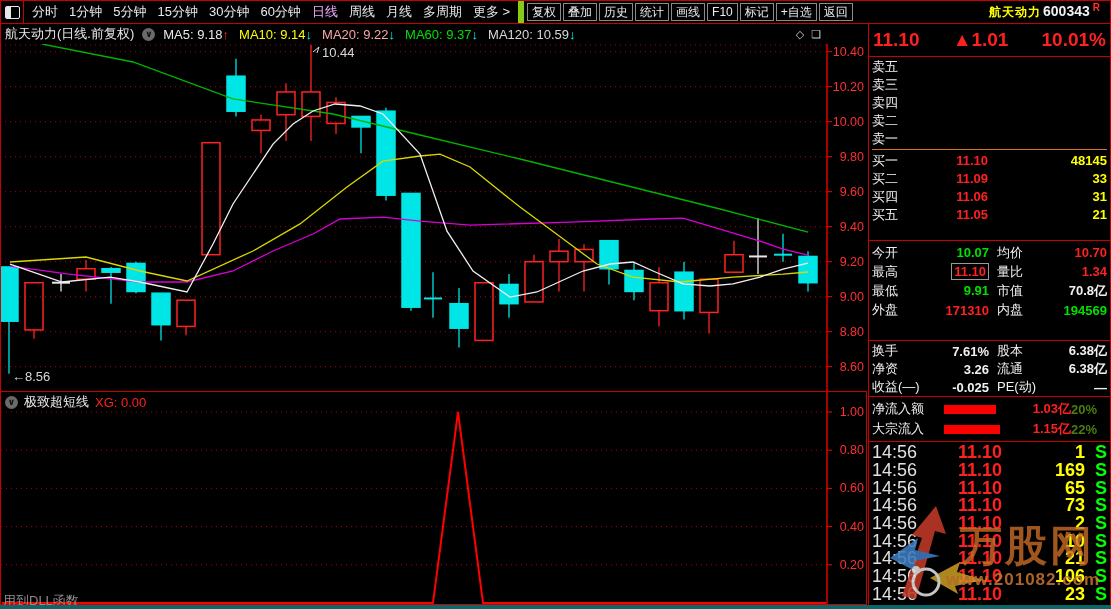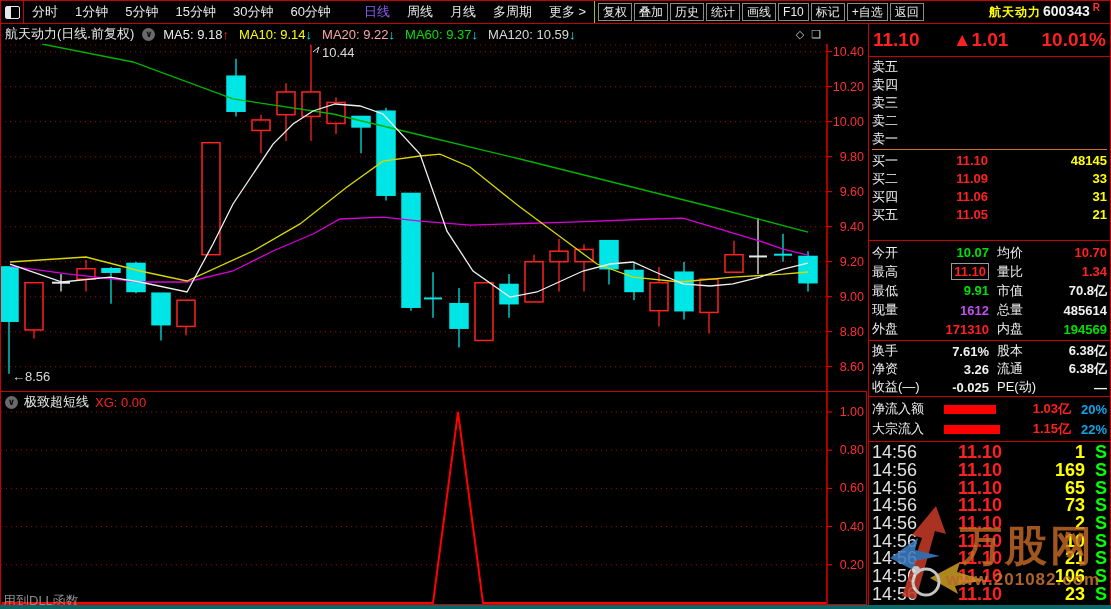--- a/index.html
+++ b/index.html
@@ -5,23 +5,23 @@
   html,body{margin:0;padding:0;background:#000;}
   body{width:1111px;height:609px;position:relative;overflow:hidden;
        font-family:"Liberation Sans","DejaVu Sans",sans-serif;-webkit-font-smoothing:none;}
   .abs{position:absolute;}
   
   .topbar{position:absolute;left:0;top:0;width:1111px;height:24px;box-sizing:border-box;
           border:1px solid #c80000;display:flex;align-items:center;background:#000;}
   .winicon{width:22px;height:22px;border-right:1px solid #c80000;display:flex;align-items:center;justify-content:center;flex:0 0 auto;}
   .wi{width:13px;height:11px;border:1px solid #e8e8e8;border-radius:2px;position:relative;display:block;}
   .wi::after{content:"";position:absolute;left:0;top:0;width:5px;height:11px;background:#e8e8e8;}
-  .menu-left{display:flex;align-items:center;gap:17px;padding:0 8px;height:22px;border-right:1px solid #84cc16;flex:0 0 auto;}
+  .menu-left{display:flex;align-items:center;gap:11px;padding:0 8px;height:22px;border-right:6px solid #84cc16;flex:0 0 auto;}
   .mi{color:#e8e8e8;font-size:13px;cursor:default;white-space:nowrap;}
-  .mi.active{color:#8b5cf6;margin-left:16px;}
+  .mi.active{color:#f0abfc;}
   .menu-right{display:flex;align-items:center;gap:2px;padding-left:3px;flex:0 0 auto;}
   .mbtn{color:#ececec;font-size:12px;border:1px solid #8a8a8a;background:#000;
         padding:1px 4px;line-height:14px;white-space:nowrap;}
   .stock-title{margin-left:auto;padding-right:10px;display:flex;align-items:baseline;}
   .sname{color:#ffff00;font-weight:bold;font-size:12px;letter-spacing:1px;}
   .scode{color:#f0f0f0;font-weight:bold;font-size:14px;margin-left:2px;}
   .sflag{color:#ff3030;font-weight:bold;font-size:10px;margin-left:3px;position:relative;top:-5px;}
   
   .infobar{position:absolute;left:1px;top:24px;width:866px;height:20px;display:flex;align-items:center;
            gap:8px;padding-left:4px;background:#000;}
@@ -49,21 +49,21 @@
   .st-l{color:#f0f0f0;white-space:nowrap;}
   .st-v{font-weight:bold;white-space:nowrap;}
   .st-v.boxed{border:1px solid #9a9a9a;padding:0 2px;}
   .stats2{height:56px;padding-top:1px;}
   .stats2 .st-row{height:18px;}
   .flows{height:45px;padding-top:2px;}
   .flow-row{height:20px;display:flex;align-items:center;font-size:13px;}
   .fl-l{color:#f0f0f0;width:72px;white-space:nowrap;}
   .fl-bar{height:9px;background:#ff0000;}
   .fl-v{margin-left:auto;color:#ff2020;font-weight:bold;}
-  .fl-p{width:36px;text-align:right;color:#0ea5e9;font-weight:bold;}
+  .fl-p{width:36px;text-align:left;color:#4d7c0f;font-weight:bold;}
   .trades{height:162px;border-bottom:none;padding-top:2px;}
   .tr-row{height:17.7px;display:flex;align-items:center;font-size:18px;}
   .tr-t{color:#e0e0e0;width:48px;}
   .tr-p{width:82px;text-align:right;color:#ff2020;font-weight:bold;}
   .tr-v{flex:1;text-align:right;color:#ffff00;font-weight:bold;}
   .tr-s{width:22px;text-align:right;color:#00ff00;font-weight:bold;}
   
   .subhdr{position:absolute;left:5px;top:393px;display:flex;align-items:center;gap:6px;font-size:13px;}
   .subname{color:#e8e8e8;}
   .subxg{color:#ff2020;}
@@ -299,30 +299,30 @@
     <span>▲1.01</span>
     <span>10.01%</span>
   </div>
   <div class="sec obook" id="obook">
       <div class="ob-row">
         <span class="ob-l">卖五</span>
         <span class="ob-p"></span>
         <span class="ob-v"></span>
       </div>
       <div class="ob-row">
+        <span class="ob-l">卖三</span>
+        <span class="ob-p"></span>
+        <span class="ob-v"></span>
+      </div>
+      <div class="ob-row">
         <span class="ob-l">卖四</span>
         <span class="ob-p"></span>
         <span class="ob-v"></span>
       </div>
       <div class="ob-row">
-        <span class="ob-l">卖三</span>
-        <span class="ob-p"></span>
-        <span class="ob-v"></span>
-      </div>
-      <div class="ob-row">
         <span class="ob-l">卖二</span>
         <span class="ob-p"></span>
         <span class="ob-v"></span>
       </div>
       <div class="ob-row">
         <span class="ob-l">卖一</span>
         <span class="ob-p"></span>
         <span class="ob-v"></span>
       </div>
       <div class="ob-sep"></div>
@@ -369,30 +369,20 @@
         </span>
       </div>
       <div class="st-row">
         <span class="st-c st-c1">
           <span class="st-l">最低</span>
           <span class="st-v" style="color: rgb(0, 224, 0);">9.91</span>
         </span>
         <span class="st-c st-c2">
           <span class="st-l">市值</span>
           <span class="st-v" style="color: rgb(240, 240, 240);">70.8亿</span>
-        </span>
-      </div>
-      <div class="st-row">
-        <span class="st-c st-c1">
-          <span class="st-l">现量</span>
-          <span class="st-v" style="color: rgb(192, 80, 240);">1612</span>
-        </span>
-        <span class="st-c st-c2">
-          <span class="st-l">总量</span>
-          <span class="st-v" style="color: rgb(240, 240, 240);">485614</span>
         </span>
       </div>
       <div class="st-row">
         <span class="st-c st-c1">
           <span class="st-l">外盘</span>
           <span class="st-v" style="color: rgb(255, 32, 32);">171310</span>
         </span>
         <span class="st-c st-c2">
           <span class="st-l">内盘</span>
           <span class="st-v" style="color: rgb(0, 224, 0);">194569</span>

